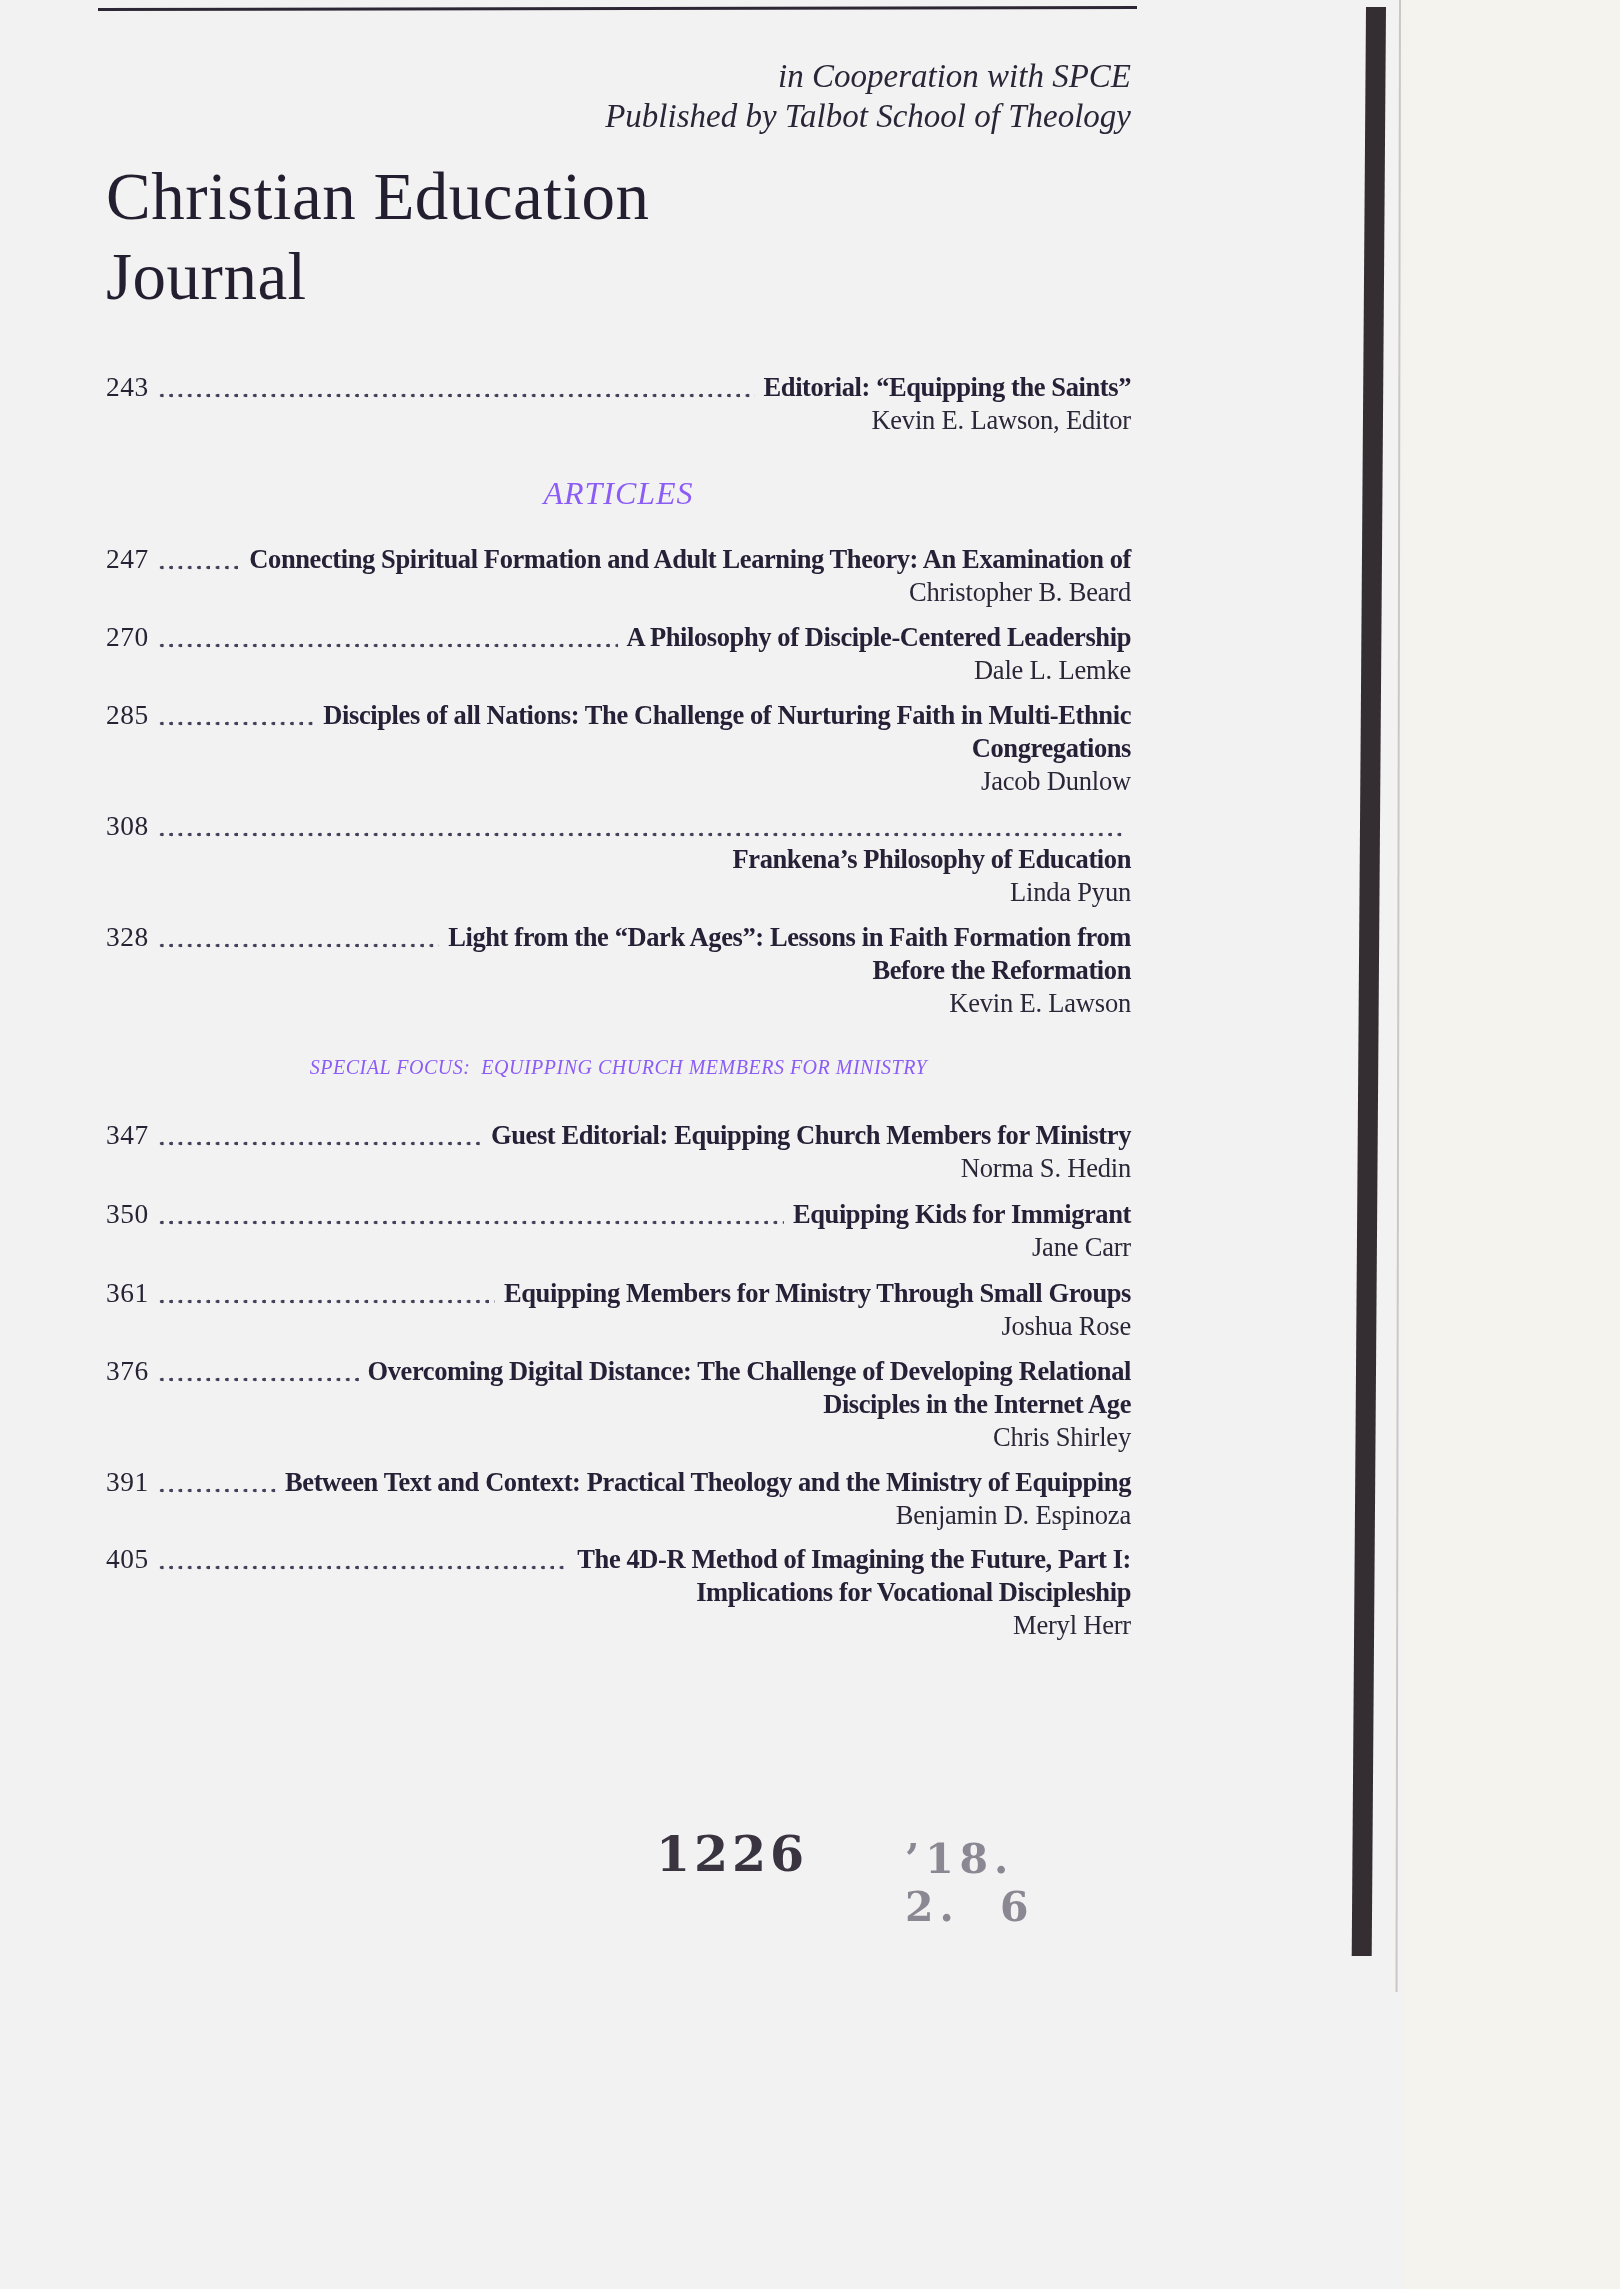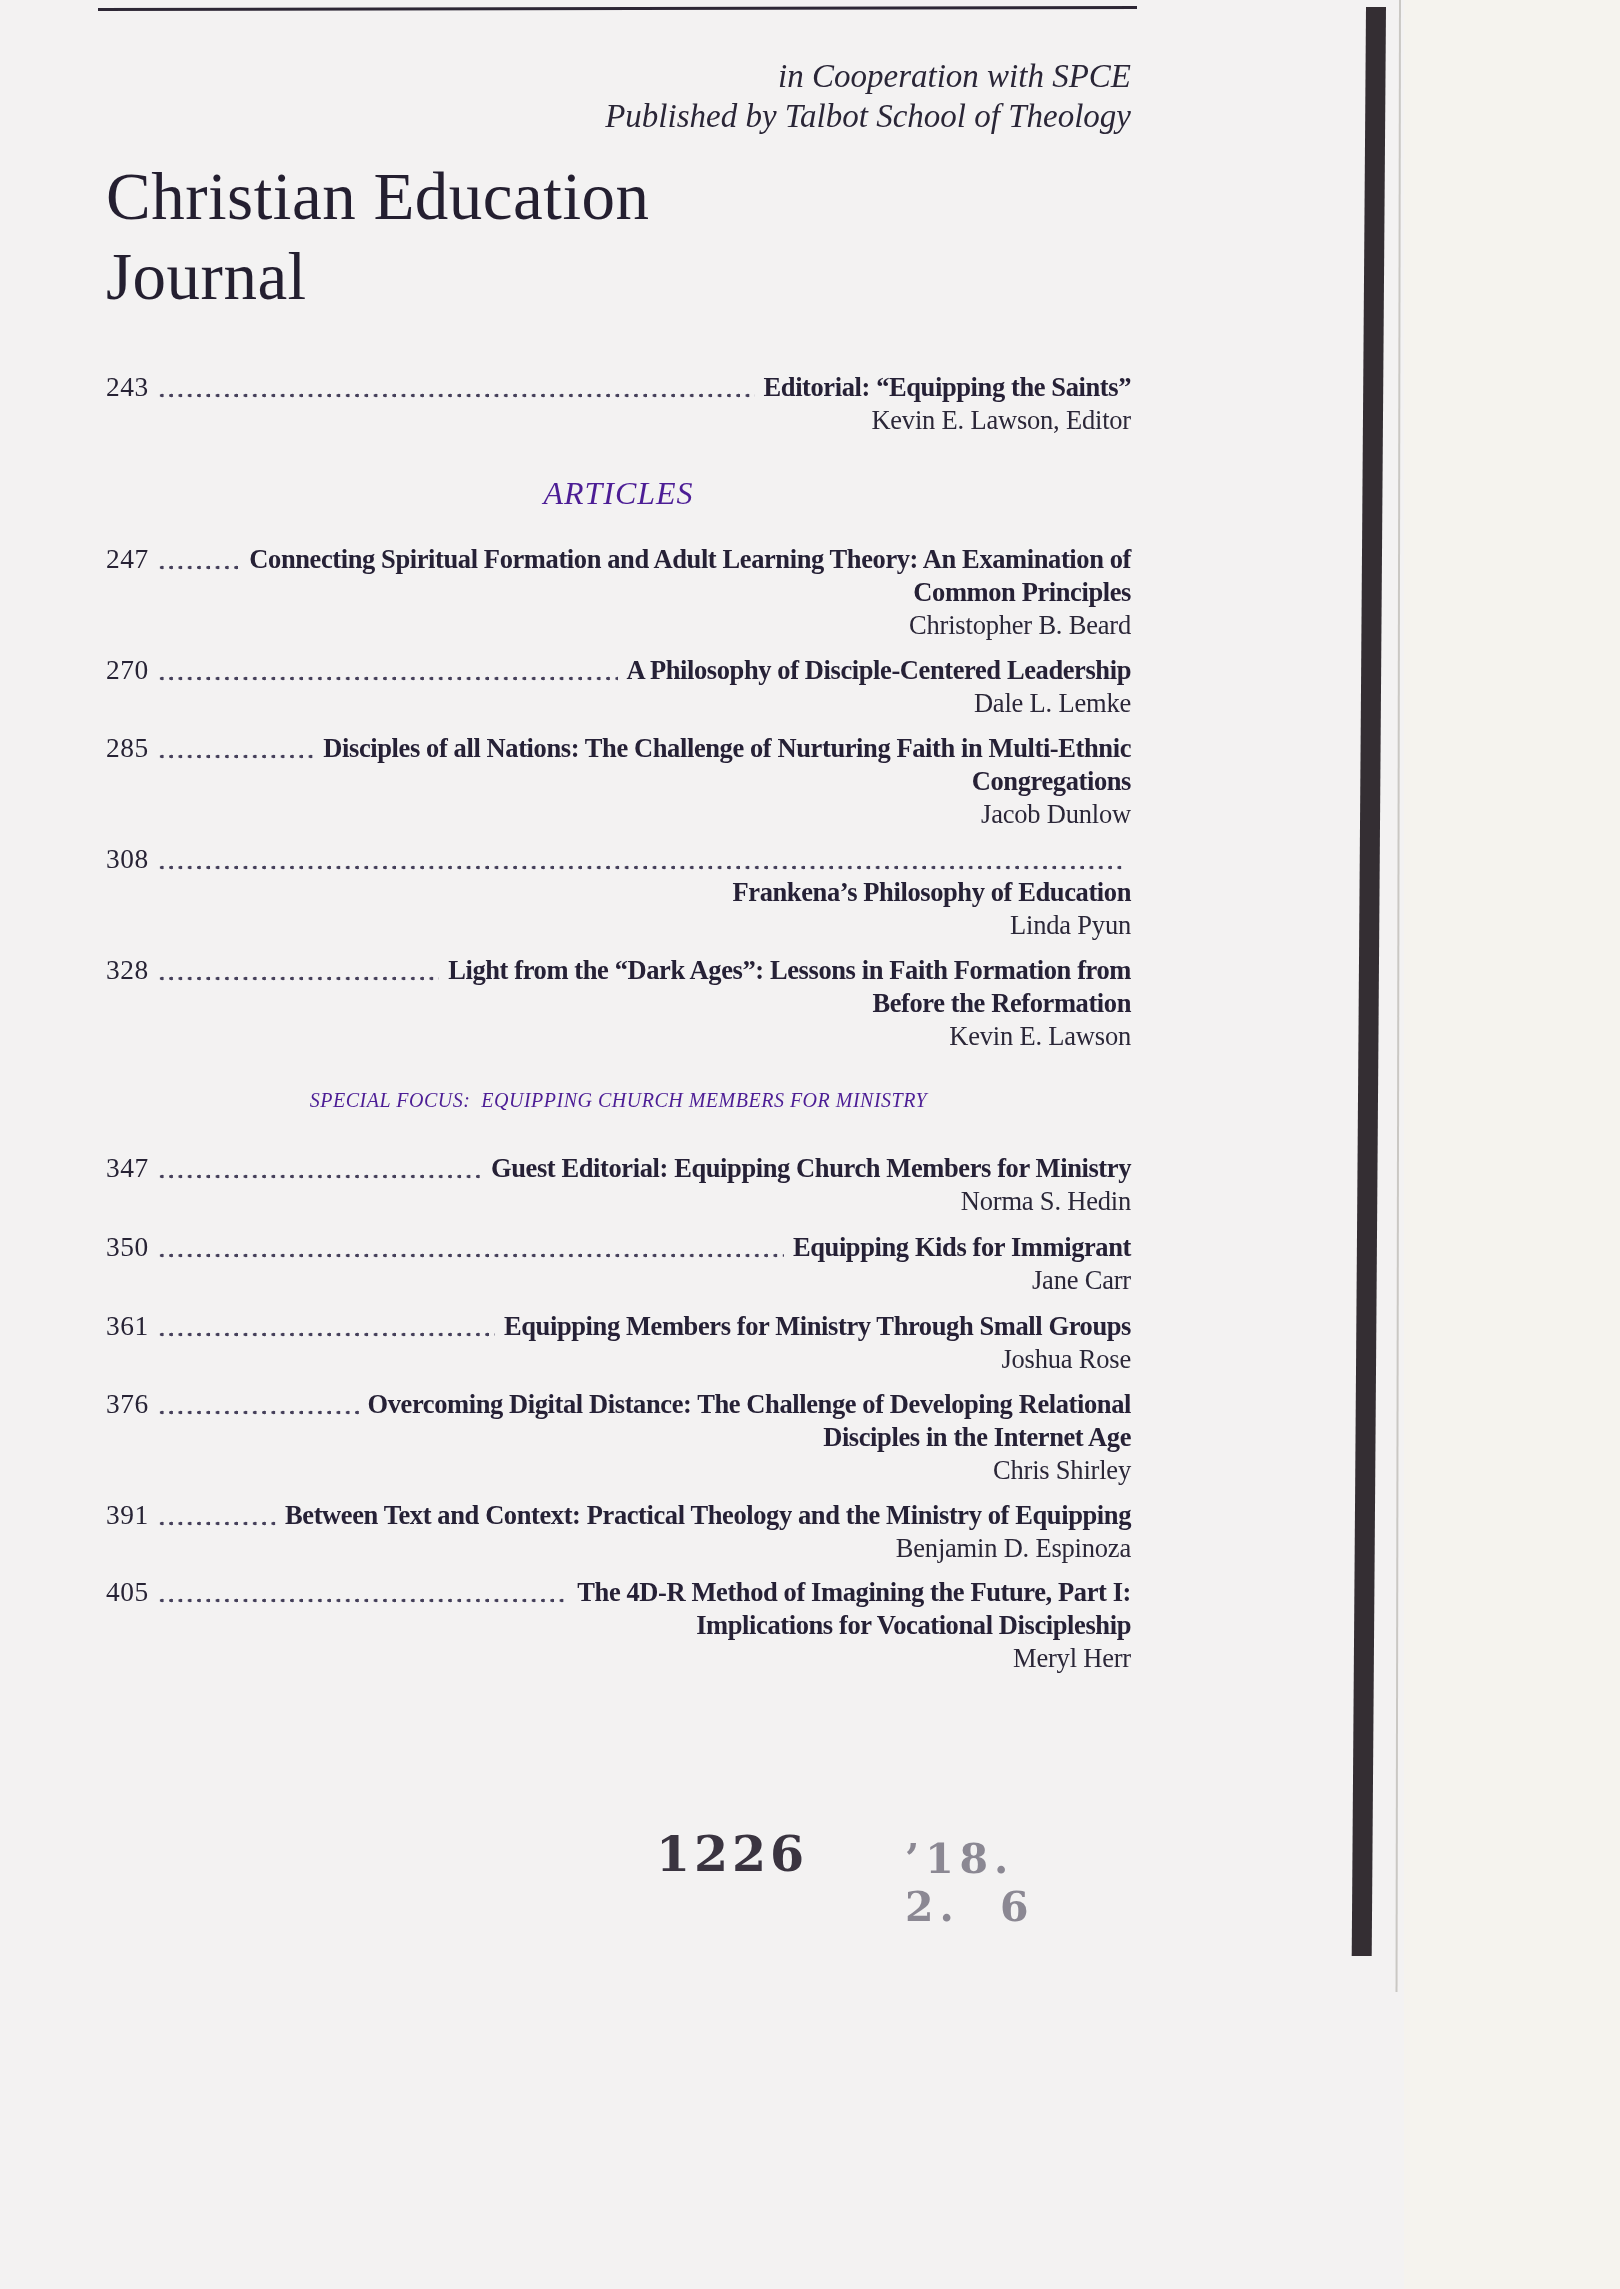--- a/index.html
+++ b/index.html
@@ -31,21 +31,21 @@
   .leader {
     flex:1 1 auto; min-width:9.8px; margin:0 8.8px 0 9.8px; align-self:stretch;
     background-image:radial-gradient(circle at 3.9px 24.5px, #45405a 1.7px, rgba(0,0,0,0) 2.1px);
     background-size:9.3px 33px; background-repeat:repeat-x;
   }
   .ttl { font-weight:700; letter-spacing:-0.4px; color:#262136; }
   .row .ttl { flex:0 0 auto; white-space:nowrap; }
   .cont { text-align:right; }
   .author { text-align:right; font-weight:400; letter-spacing:-0.2px; color:#2b2738; }
 
-  .sec { text-align:center; font-style:italic; font-weight:400; margin:0; color:#4c1d95; }
+  .sec { text-align:center; font-style:italic; font-weight:400; margin:0; color:#8b5cf6; }
   .sec-articles { margin-top:35px; font-size:32px; line-height:43px; letter-spacing:1px; }
   .sec-sf       { margin-top:26px; font-size:20px; line-height:43px; letter-spacing:0.5px; }
 
   .stamp-num {
     position:absolute; left:550px; top:1825px;
     font-family:"DejaVu Serif","Liberation Serif",serif; font-weight:700;
     font-size:49px; letter-spacing:3.9px; color:#3a3440;
   }
   .stamp-date {
     position:absolute; left:799px; top:1835px;
@@ -85,21 +85,20 @@
     </div>
 
     <h2 class="sec sec-articles">ARTICLES</h2>
 
     <div class="entry mt29">
       <div class="row">
         <span class="pg">247</span>
         <span class="leader"></span>
         <span class="ttl">Connecting Spiritual Formation and Adult Learning Theory: An Examination of</span>
       </div>
-      <div class="cont ttl">Common Principles</div>
       <div class="author">Christopher B. Beard</div>
     </div>
 
     <div class="entry mt13">
       <div class="row">
         <span class="pg">270</span>
         <span class="leader"></span>
         <span class="ttl">A Philosophy of Disciple-Centered Leadership</span>
       </div>
       <div class="author">Dale L. Lemke</div>

